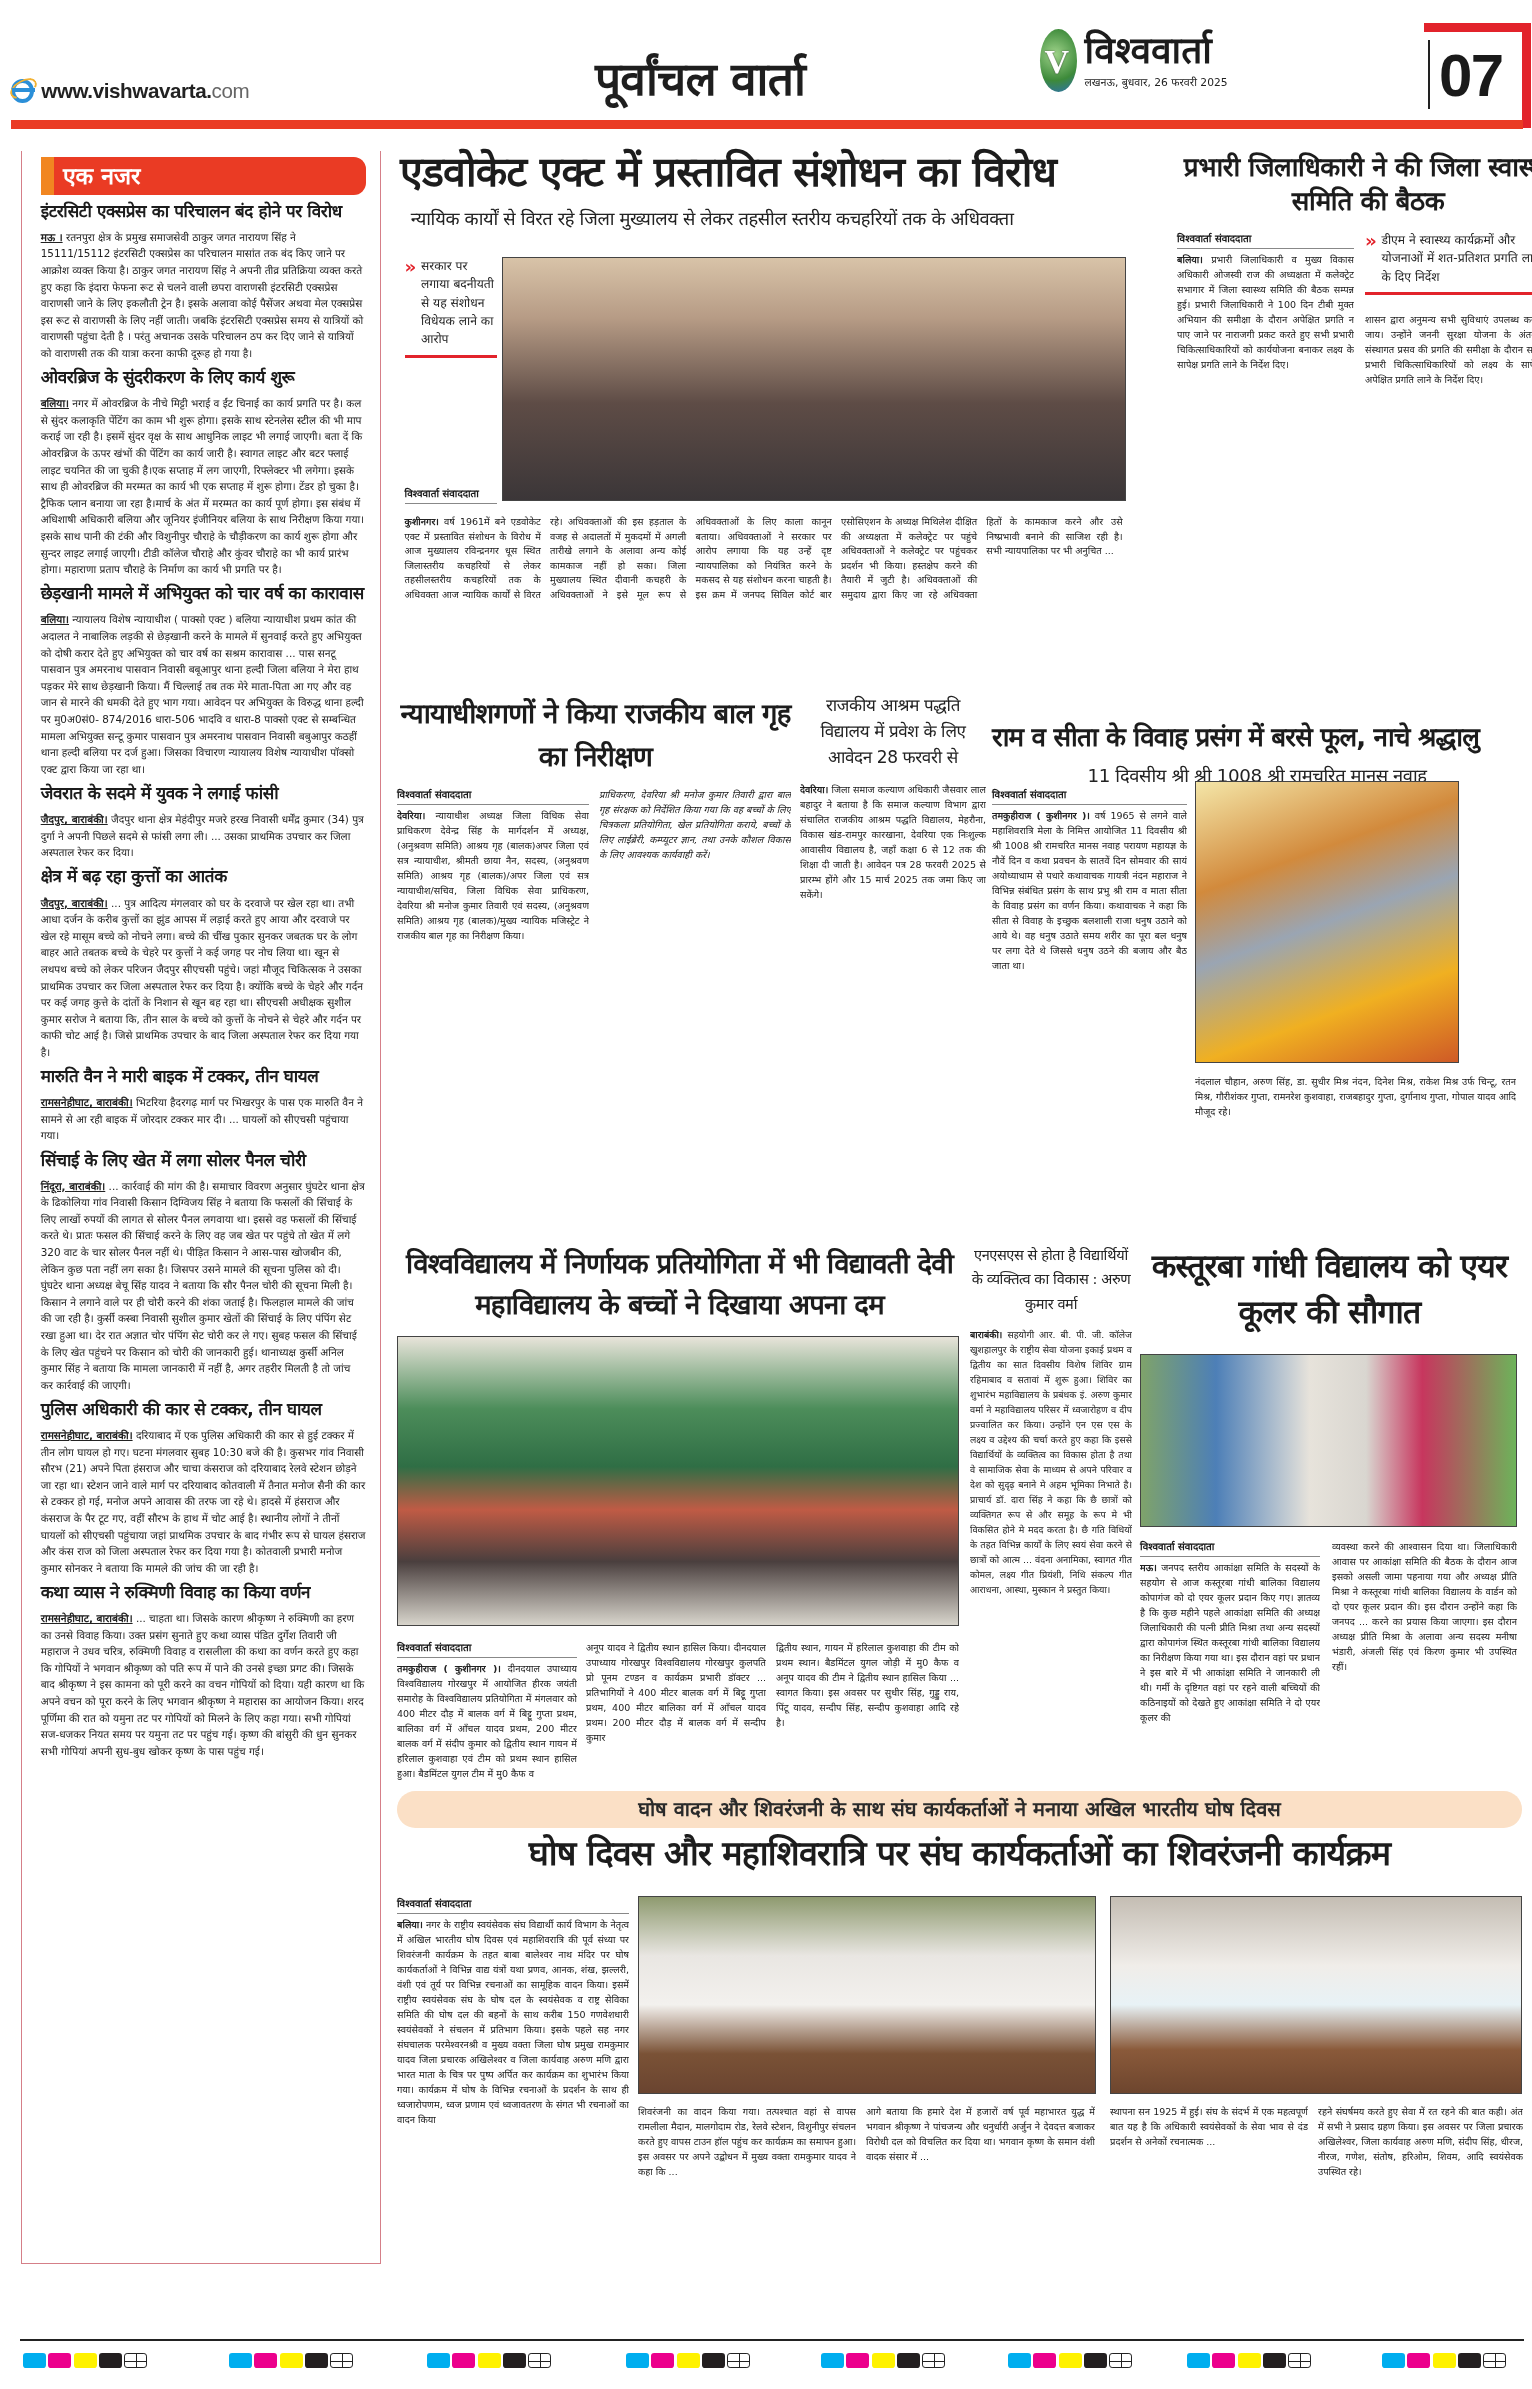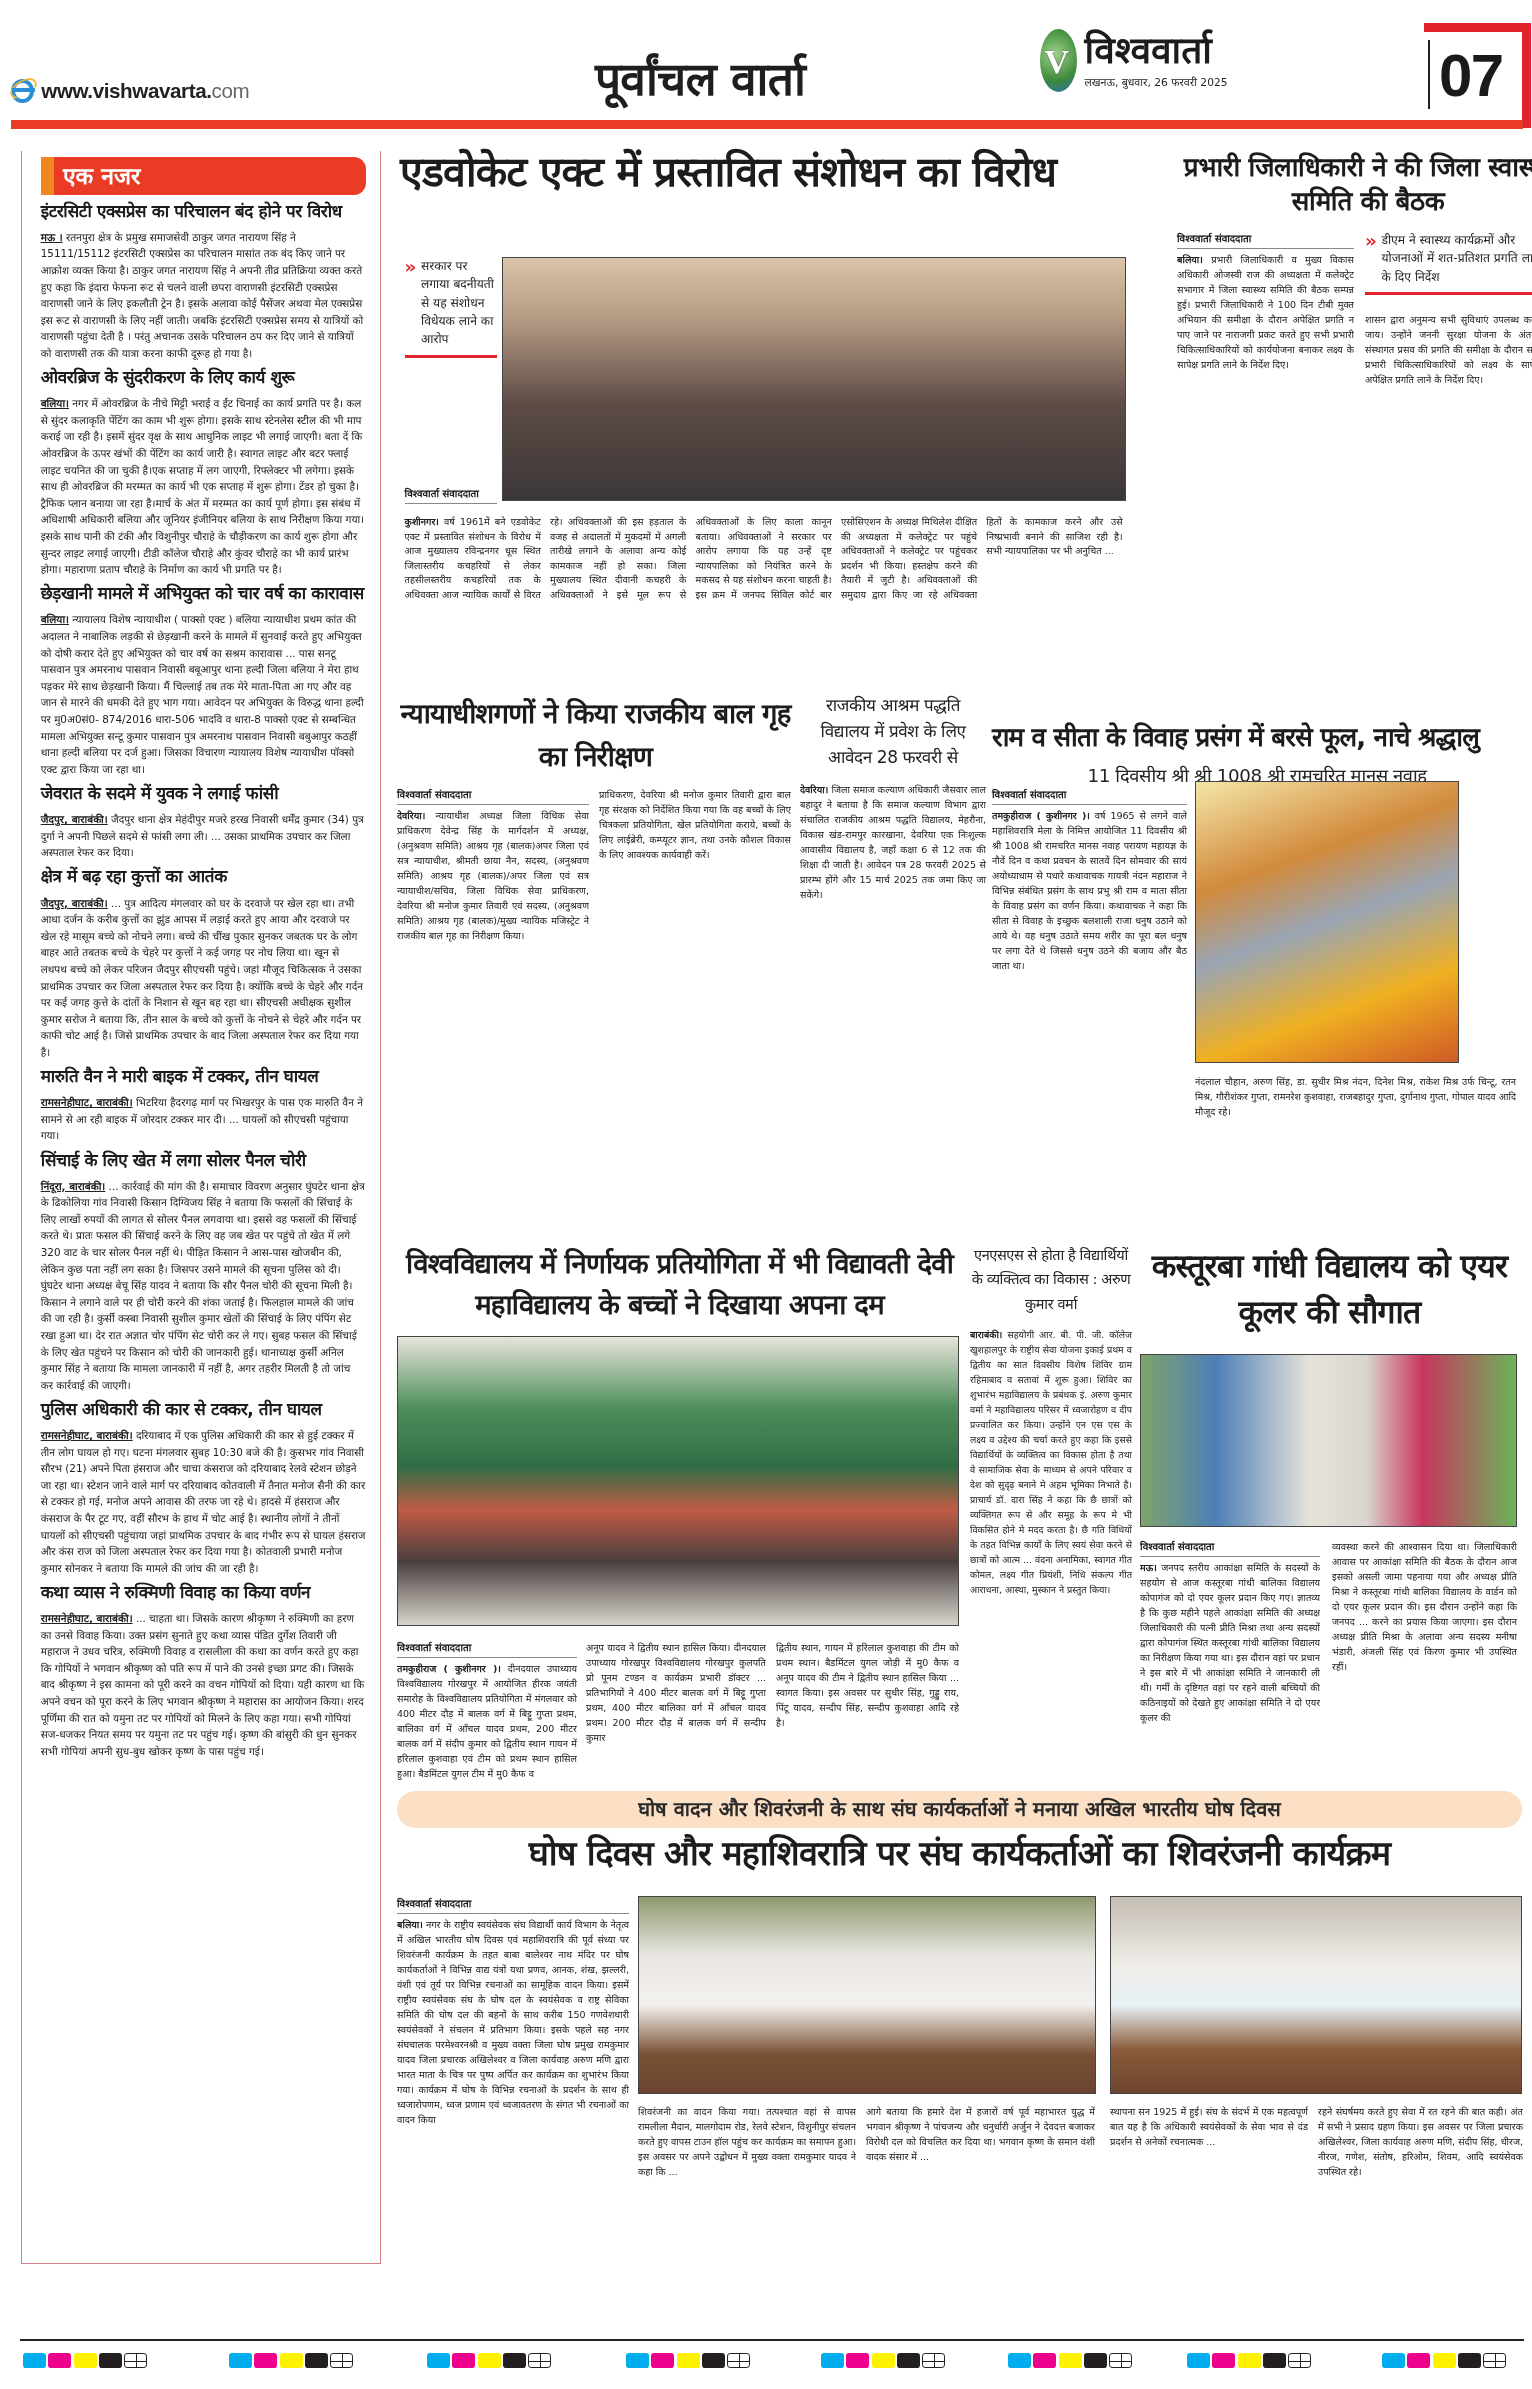--- a/index.html
+++ b/index.html
@@ -118,20 +118,21 @@
     </article>
     <article>
       <h3 class="left-hl">कथा व्यास ने रुक्मिणी विवाह का किया वर्णन</h3>
       <p class="left-body"><b>रामसनेहीघाट, बाराबंकी।</b> <span>... चाहता था। जिसके कारण श्रीकृष्ण ने रुक्मिणी का हरण का उनसे विवाह किया। उक्त प्रसंग सुनाते हुए कथा व्यास पंडित दुर्गेश तिवारी जी महाराज ने उधव चरित्र, रुक्मिणी विवाह व रासलीला की कथा का वर्णन करते हुए कहा कि गोपियों ने भगवान श्रीकृष्ण को पति रूप में पाने की उनसे इच्छा प्रगट की। जिसके बाद श्रीकृष्ण ने इस कामना को पूरी करने का वचन गोपियों को दिया। यही कारण था कि अपने वचन को पूरा करने के लिए भगवान श्रीकृष्ण ने महारास का आयोजन किया। शरद पूर्णिमा की रात को यमुना तट पर गोपियों को मिलने के लिए कहा गया। सभी गोपियां सज-धजकर नियत समय पर यमुना तट पर पहुंच गई। कृष्ण की बांसुरी की धुन सुनकर सभी गोपियां अपनी सुध-बुध खोकर कृष्ण के पास पहुंच गई।</span></p>
     </article>
   </div>
 </aside>
 
 <section style="position:absolute;left:397px;top:150px;width:733px;height:527px;">
   <h1 class="hl-xl" style="font-size:41px;margin-left:3.1px;">एडवोकेट एक्ट में प्रस्तावित संशोधन का विरोध</h1>
+  <h2 style="font-size:18.3px;font-weight:400;color:#222;margin:10.7px 0 0 13.7px;letter-spacing:-0.4px;">न्यायिक कार्यों से विरत रहे जिला मुख्यालय से लेकर तहसील स्तरीय कचहरियों तक के अधिवक्ता</h2>
   <div style="position:absolute;left:7.6px;top:107px;width:92px;">
     <div class="bullet-point" style="font-size:12.2px;line-height:18.3px;">
       <span class="bullet-mark">»</span>
       <span>सरकार पर लगाया बदनीयती से यह संशोधन विधेयक लाने का आरोप</span>
     </div>
     <div class="red-underline"></div>
   </div>
   <div style="position:absolute;left:7.6px;top:336px;width:92px;">
     <div class="byline" style="font-size:10px;">विश्ववार्ता संवाददाता</div>
   </div>
@@ -156,21 +157,21 @@
     <p class="body-text" style="margin-top:17px;font-size:9.5px;line-height:15px;height:336px;overflow:hidden;">शासन द्वारा अनुमन्य सभी सुविधाएं उपलब्ध कराई जाय। उन्होंने जननी सुरक्षा योजना के अंतर्गत संस्थागत प्रसव की प्रगति की समीक्षा के दौरान सभी प्रभारी चिकित्साधिकारियों को लक्ष्य के सापेक्ष अपेक्षित प्रगति लाने के निर्देश दिए।</p>
   </div>
 </section>
 
 <section style="position:absolute;left:397px;top:692px;width:397px;height:542px;">
   <h1 class="hl-xl" style="font-size:27.5px;text-align:center;line-height:43px;letter-spacing:-0.8px;">न्यायाधीशगणों ने किया राजकीय बाल गृह का निरीक्षण</h1>
   <div style="position:absolute;left:0;top:95px;width:192px;">
     <div class="byline" style="font-size:10px;">विश्ववार्ता संवाददाता</div>
     <p class="body-text" style="font-size:9.5px;line-height:15px;height:427px;overflow:hidden;"><b>देवरिया।</b> <span>न्यायाधीश अध्यक्ष जिला विधिक सेवा प्राधिकरण देवेन्द्र सिंह के मार्गदर्शन में अध्यक्ष, (अनुश्रवण समिति) आश्रय गृह (बालक)अपर जिला एवं सत्र न्यायाधीश, श्रीमती छाया नैन, सदस्य, (अनुश्रवण समिति) आश्रय गृह (बालक)/अपर जिला एवं सत्र न्यायाधीश/सचिव, जिला विधिक सेवा प्राधिकरण, देवरिया श्री मनोज कुमार तिवारी एवं सदस्य, (अनुश्रवण समिति) आश्रय गृह (बालक)/मुख्य न्यायिक मजिस्ट्रेट ने राजकीय बाल गृह का निरीक्षण किया।</span></p>
   </div>
-  <p class="body-text" style="position:absolute;left:202px;top:95px;width:192px;font-size:9.5px;line-height:15px;height:443px;overflow:hidden;">प्राधिकरण, देवरिया श्री मनोज कुमार तिवारी द्वारा बाल गृह संरक्षक को निर्देशित किया गया कि वह बच्चों के लिए चित्रकला प्रतियोगिता, खेल प्रतियोगिता कराये, बच्चों के लिए लाईब्रेरी, कम्प्यूटर ज्ञान, तथा उनके कौशल विकास के लिए आवश्यक कार्यवाही करें।</p>
+  <p class="body-text" style="position:absolute;left:202px;top:95px;width:192px;font-size:9.5px;line-height:15px;height:443px;overflow:hidden;font-style:italic;">प्राधिकरण, देवरिया श्री मनोज कुमार तिवारी द्वारा बाल गृह संरक्षक को निर्देशित किया गया कि वह बच्चों के लिए चित्रकला प्रतियोगिता, खेल प्रतियोगिता कराये, बच्चों के लिए लाईब्रेरी, कम्प्यूटर ज्ञान, तथा उनके कौशल विकास के लिए आवश्यक कार्यवाही करें।</p>
 </section>
 
 <section style="position:absolute;left:800px;top:692px;width:186px;height:542px;">
   <h2 style="font-size:17px;font-weight:400;text-align:center;line-height:26px;color:#222;letter-spacing:-0.4px;">राजकीय आश्रम पद्धति विद्यालय में प्रवेश के लिए आवेदन 28 फरवरी से</h2>
   <p class="body-text" style="margin-top:12.2px;font-size:9.5px;line-height:15px;height:443px;overflow:hidden;"><b>देवरिया।</b> <span>जिला समाज कल्याण अधिकारी जैसवार लाल बहादुर ने बताया है कि समाज कल्याण विभाग द्वारा संचालित राजकीय आश्रम पद्धति विद्यालय, मेहरौना, विकास खंड-रामपुर कारखाना, देवरिया एक निःशुल्क आवासीय विद्यालय है, जहाँ कक्षा 6 से 12 तक की शिक्षा दी जाती है। आवेदन पत्र 28 फरवरी 2025 से प्रारम्भ होंगे और 15 मार्च 2025 तक जमा किए जा सकेंगे।</span></p>
 </section>
 
 <section style="position:absolute;left:992px;top:692px;width:530px;height:542px;">
   <h1 class="hl-xl" style="font-size:26px;letter-spacing:-0.8px;margin-top:31px;">राम व सीता के विवाह प्रसंग में बरसे फूल, नाचे श्रद्धालु</h1>
   <h2 style="font-size:18.3px;font-weight:400;text-align:center;margin-top:10.7px;color:#222;letter-spacing:-0.4px;">11 दिवसीय श्री श्री 1008 श्री रामचरित मानस नवाह</h2>

